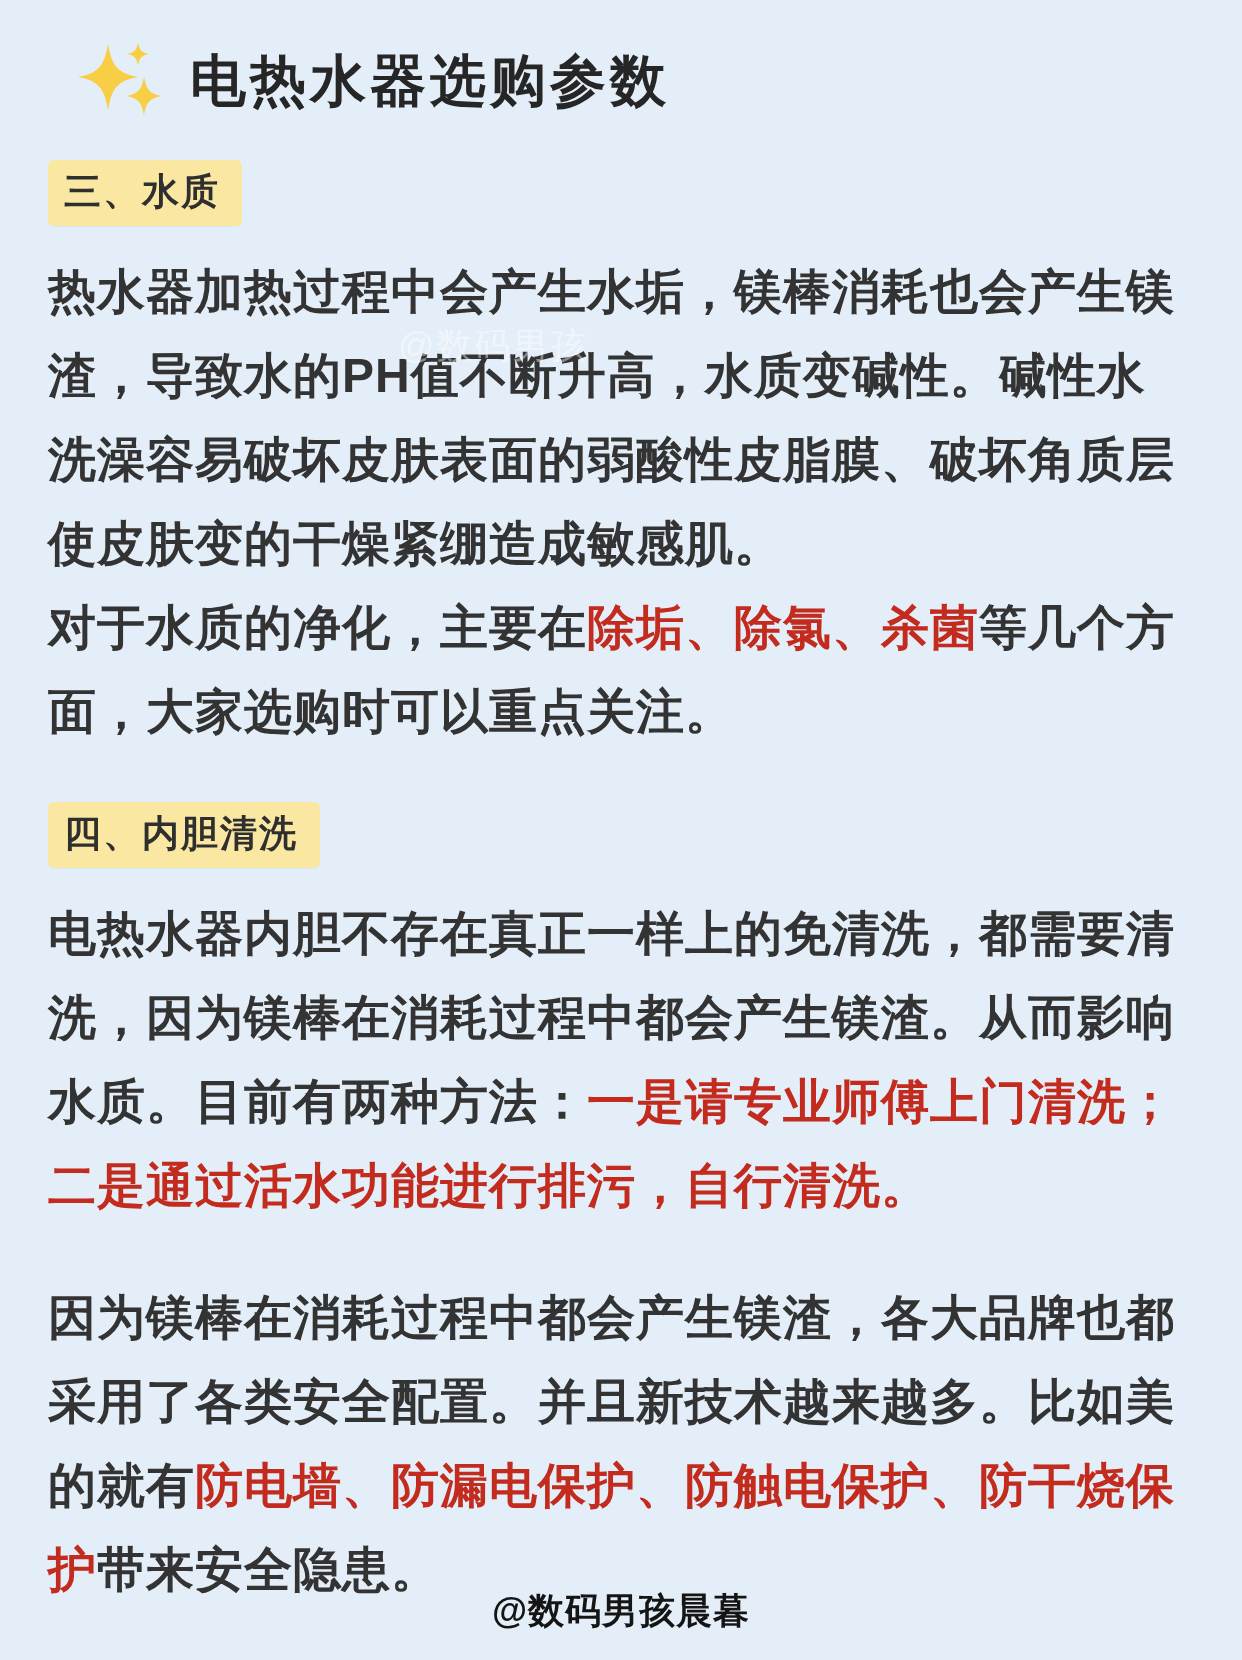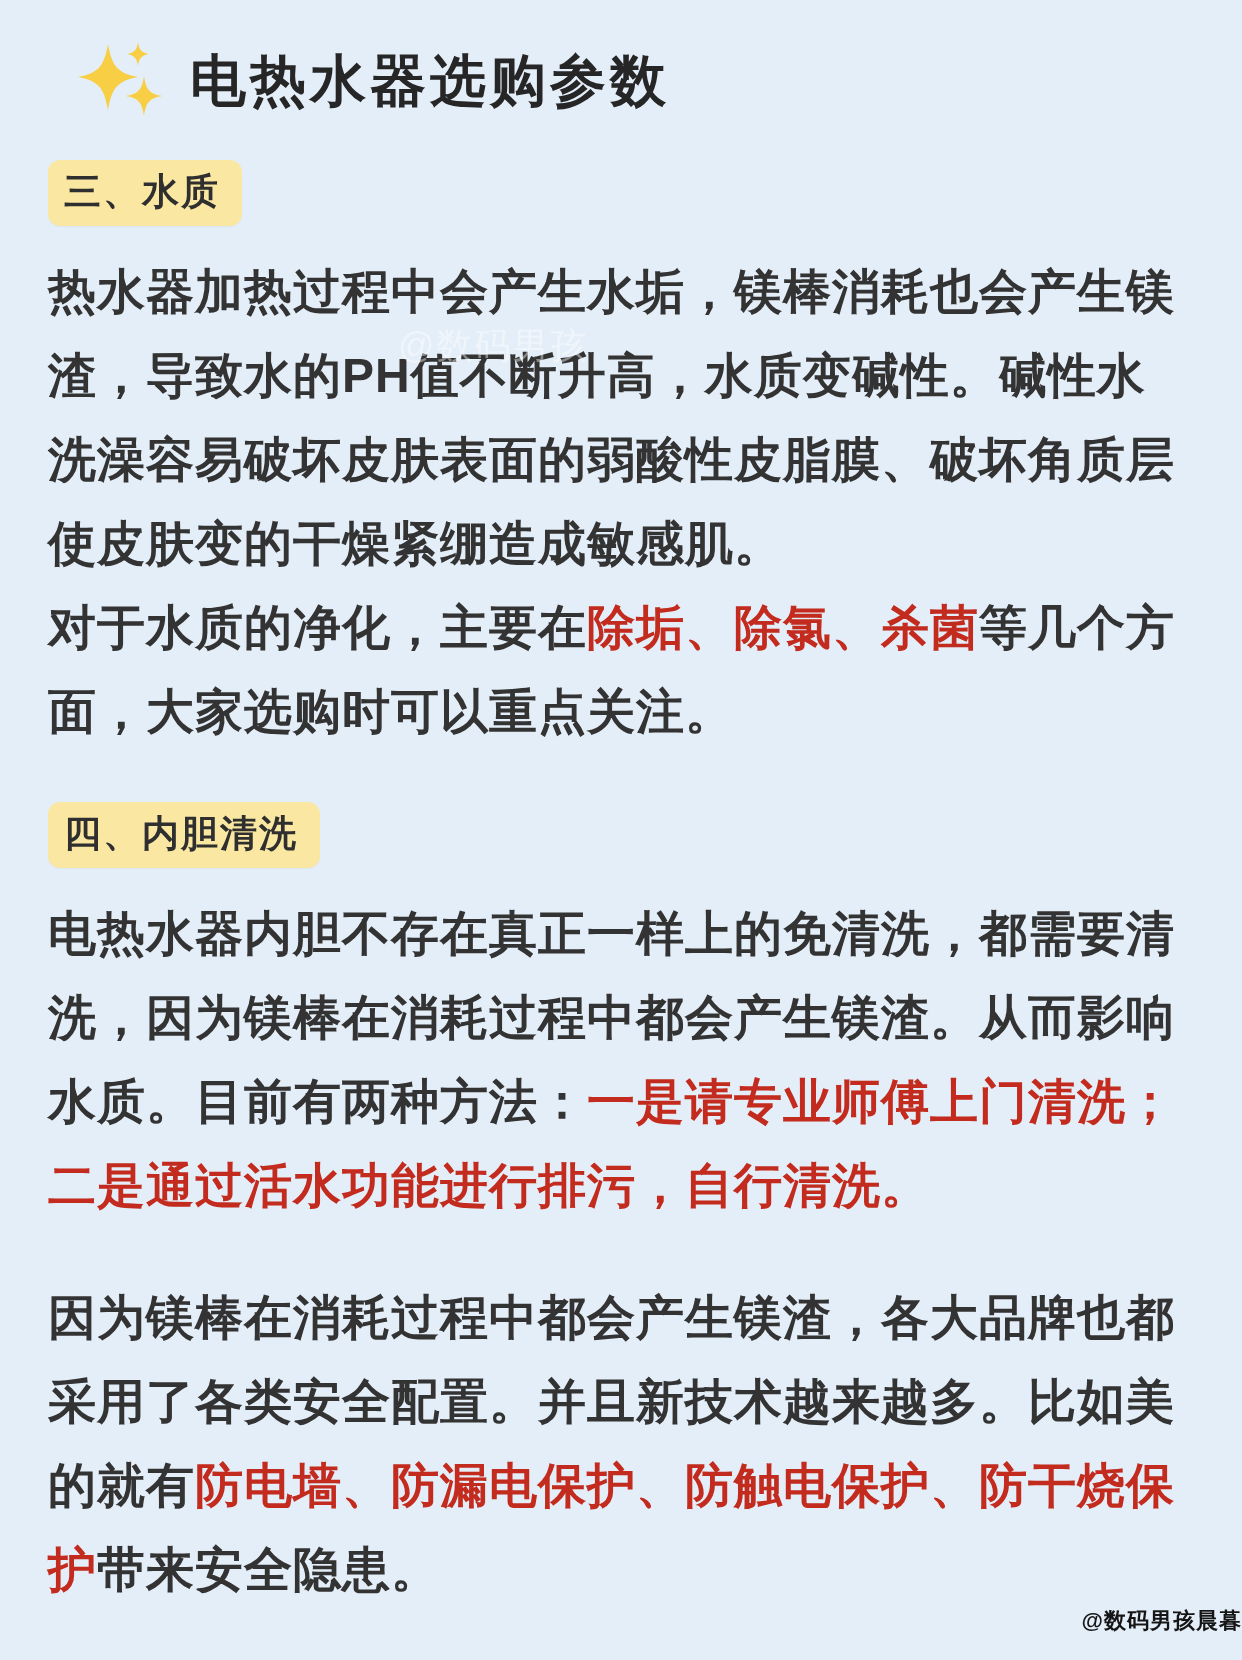--- a/index.html
+++ b/index.html
@@ -22,21 +22,21 @@
     font-size:56px; font-weight:900; letter-spacing:4px;
     color:#262626;
   }
   .sparkles { width:96px; height:84px; flex:0 0 auto; }
   .section { margin-top:48px; }
   .sections .section:first-child { margin-top:0; }
   .sections .section:last-child { margin-top:82px; }
   .badge {
     display:inline-block;
     background:var(--highlight,#FAE8A2);
-    border-radius:12px;
+    border-radius:6px;
     padding:7px 22px 9px 16px;
     font-size:37px; font-weight:800; color:#2f2f2f;
     letter-spacing:2px;
     box-shadow:0 1px 0 rgba(0,0,0,0.03);
   }
   .para {
     margin-top:24px;
     width:1140px;
     font-size:48px; line-height:84px;
     font-weight:600; letter-spacing:1px;
@@ -44,22 +44,22 @@
   }
   .red { color:var(--red,#C22B1D); font-weight:700; }
   .watermark {
     position:absolute; left:398px; top:322px;
     font-size:36px; font-weight:400; letter-spacing:2px;
     color:rgba(255,255,255,0.42);
     pointer-events:none;
   }
   .footer {
     position:absolute; left:0; right:0; bottom:24px;
-    text-align:right;
-    font-size:22px; font-weight:800; letter-spacing:1px;
+    text-align:center;
+    font-size:36px; font-weight:800; letter-spacing:1px;
     color:#151515;
   }
 </style>
 </head>
 <body>
 
 <div class="page" style="--bg: #E4EEF8; --highlight: #FAE8A2; --red: #C22B1D; --text: #333333;">
 
   <div class="title-row">
     <svg class="sparkles" viewBox="0 0 96 84" aria-hidden="true">

